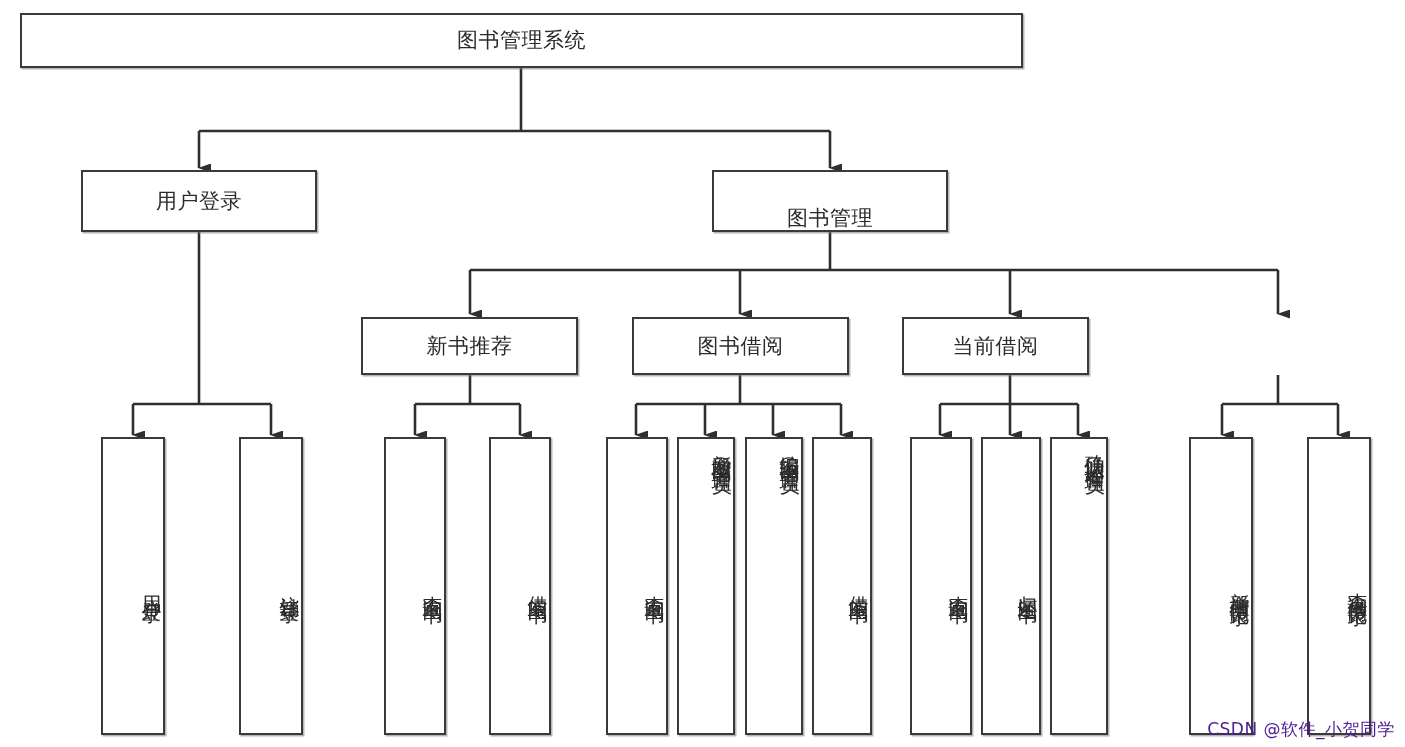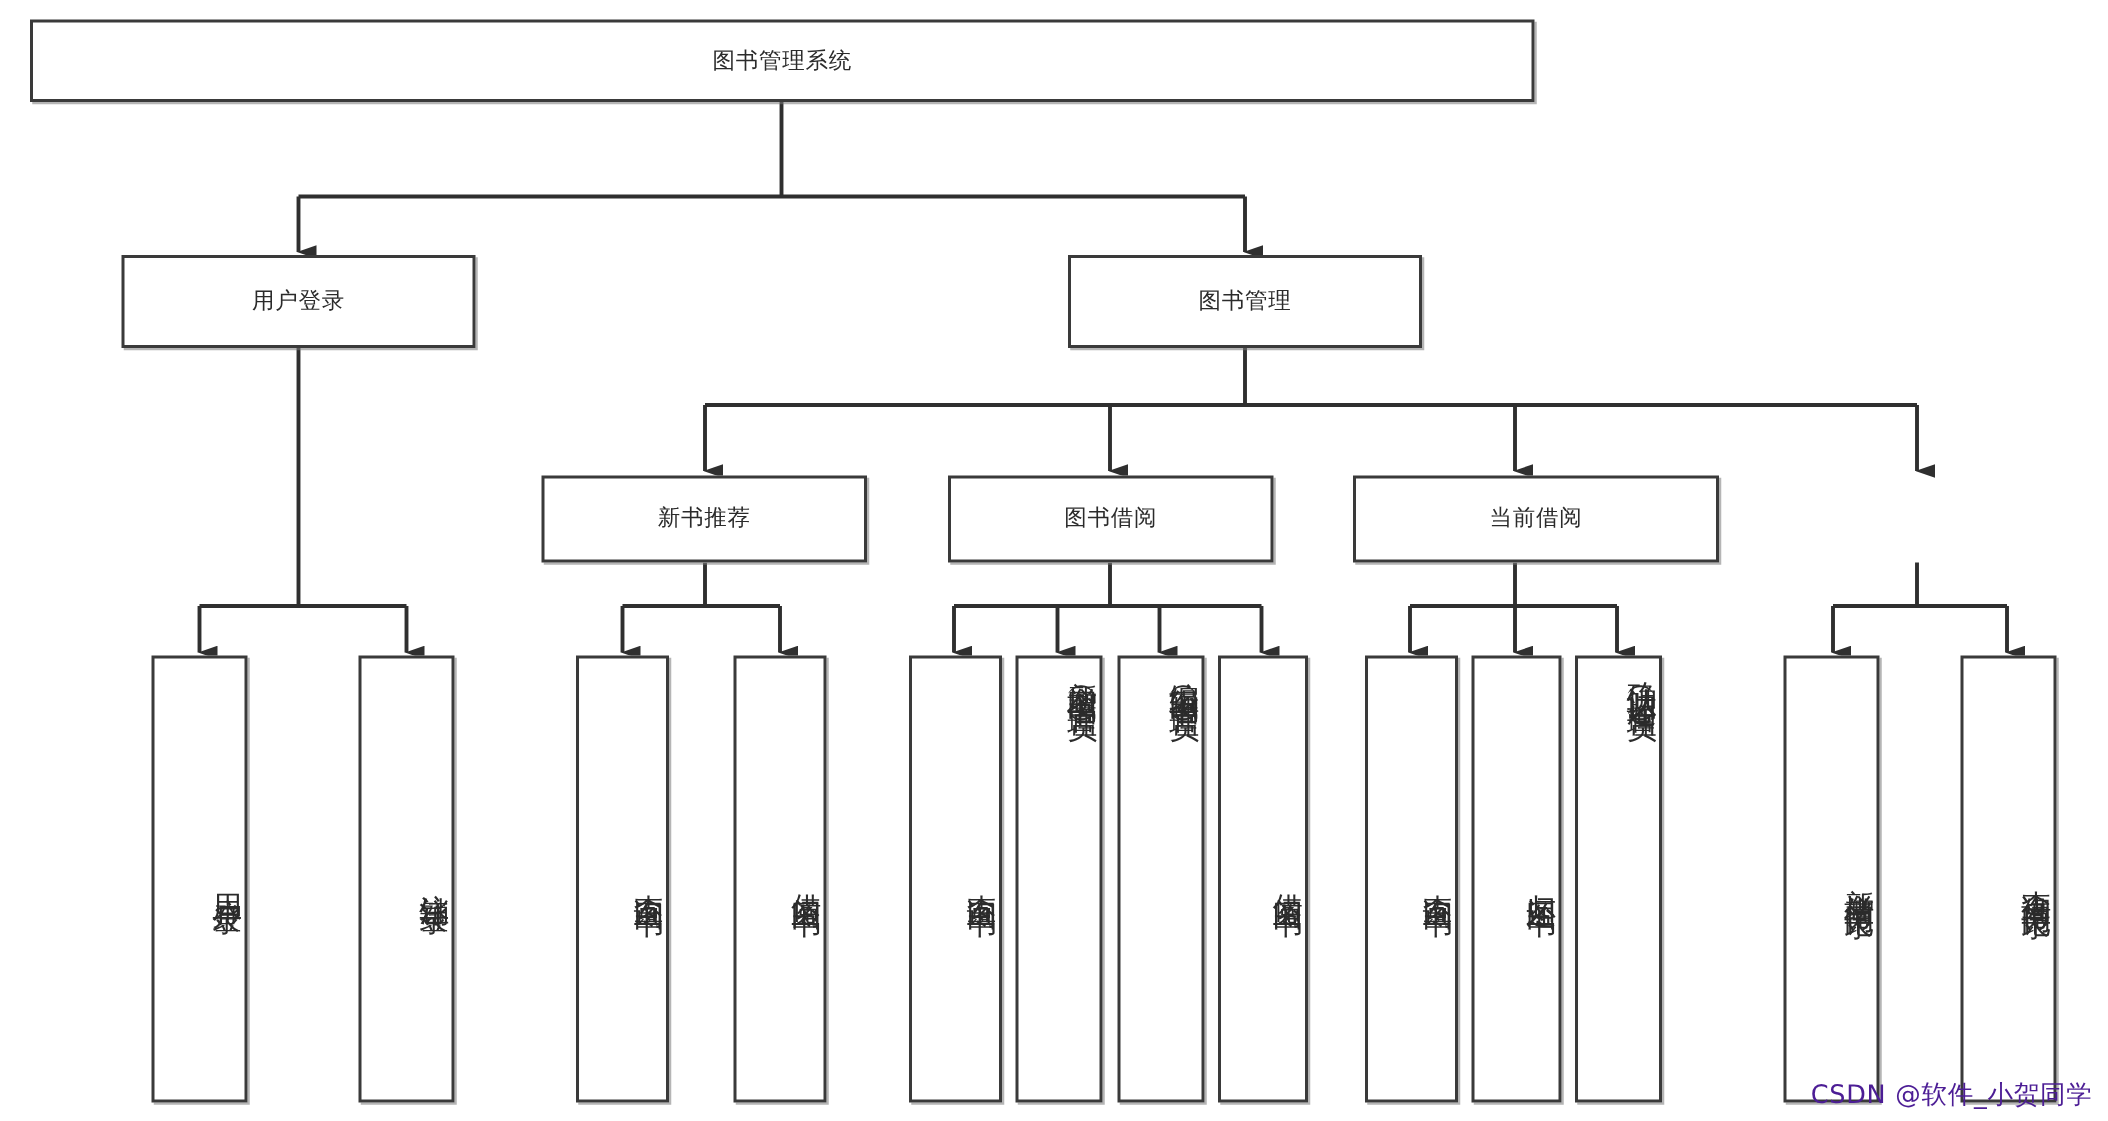--- a/index.html
+++ b/index.html
@@ -30,21 +30,21 @@
     box-sizing: border-box;
     background: #ffffff;
     border: 2.2px solid #3a3a3a;
     display: flex;
     align-items: center;
     justify-content: center;
     box-shadow: 1.5px 1.5px 0 0 rgba(120,120,120,0.55);
   }
   .node .label {
     color: #2b2b2b;
-    font-size: 15px;
+    font-size: 21px;
     line-height: 1.15;
     letter-spacing: 0.5px;
     text-align: center;
     white-space: nowrap;
   }
   .node.vertical {
     align-items: flex-start;
     padding-top: 0;
   }
   .node.vertical .label {
@@ -126,31 +126,31 @@
     </g>
   </svg>
 
   <div class="node" style="left:20px; top:13px; width:1003px; height:55px;">
     <span class="label">图书管理系统</span>
   </div>
 
   <div class="node" style="left:81px; top:170px; width:236px; height:62px;">
     <span class="label">用户登录</span>
   </div>
-  <div class="node" style="left:712px; top:170px; width:236px; height:62px;">
+  <div class="node" style="left:712px; top:170px; width:236px; height:62px;align-items:flex-end;">
     <span class="label">图书管理</span>
   </div>
 
   <div class="node" style="left:361px; top:317px; width:217px; height:58px;">
     <span class="label">新书推荐</span>
   </div>
   <div class="node" style="left:632px; top:317px; width:217px; height:58px;">
     <span class="label">图书借阅</span>
   </div>
-  <div class="node" style="left:902px; top:317px; width:244px; height:58px;">
+  <div class="node" style="left:902px; top:317px; width:187px; height:58px;">
     <span class="label">当前借阅</span>
   </div>
 
   <div class="node vertical center-v" style="left:101px; top:437px; width:64px; height:298px;">
     <span class="label">用户登录</span>
   </div>
   <div class="node vertical center-v" style="left:239px; top:437px; width:64px; height:298px;">
     <span class="label">注销登录</span>
   </div>
 

